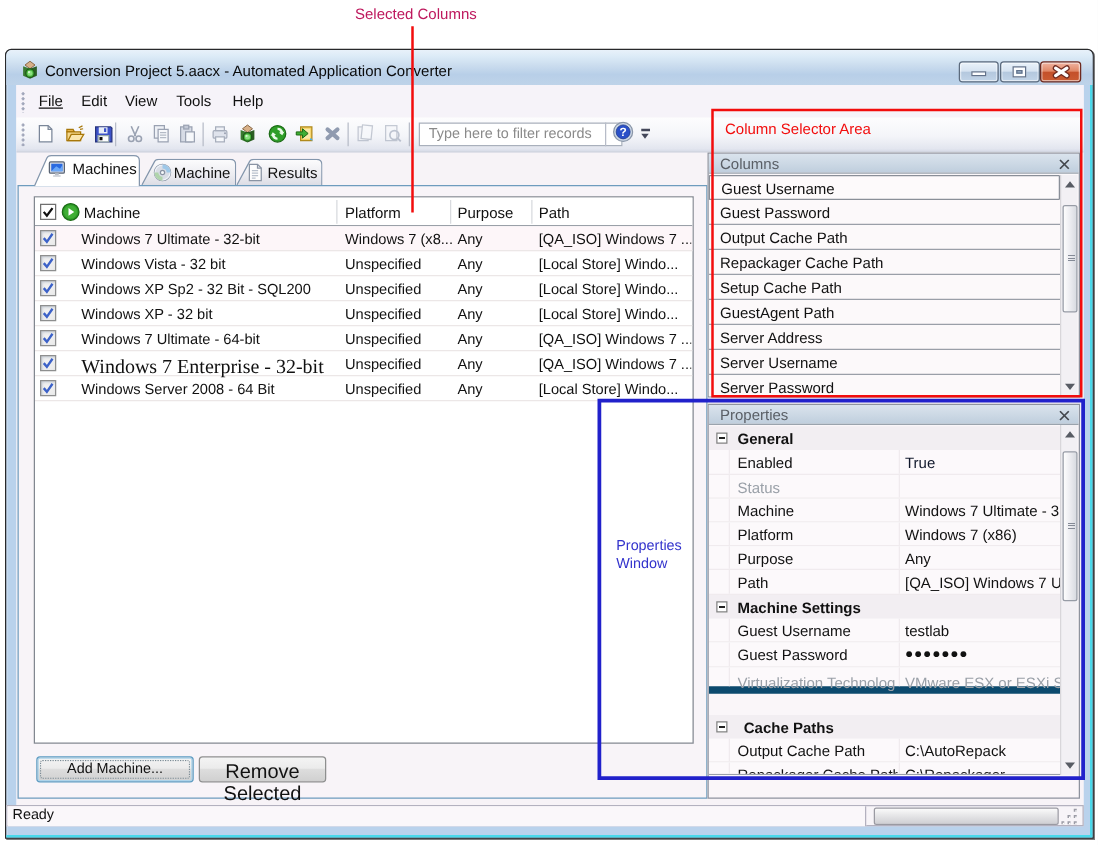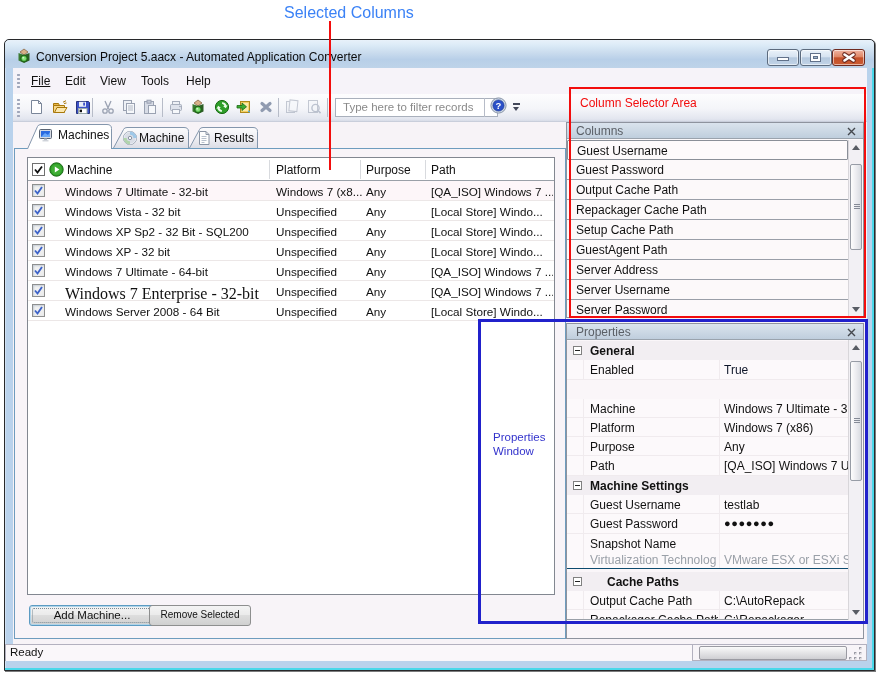--- a/index.html
+++ b/index.html
@@ -316,21 +316,21 @@
 <div class="abs" style="left:4px; top:3px; width:13px; height:13px; border:1px solid #8e8f8f; background:linear-gradient(135deg,#f4f4f4 0%,#ebebeb 100%); box-shadow:inset 1px 1px 2px #c6cdd5;"><svg width="11" height="11">
                 <path d="M2 5.5l2.5 3L9 2" stroke="#3c62c8" stroke-width="1.9" fill="none"></path>
               </svg></div>
 <div class="abs" style="left:37px; top:4px; font-size:11.7px; white-space:nowrap;">Windows Server 2008 - 64 Bit</div>
 <div class="abs" style="left:248px; top:4px; font-size:11.7px; white-space:nowrap;">Unspecified</div>
 <div class="abs" style="left:338px; top:4px; font-size:11.7px; white-space:nowrap;">Any</div>
 <div class="abs" style="left:403px; top:4px; font-size:11.7px; white-space:nowrap; width:122px; overflow:hidden;">[Local Store] Windo...</div>
 </div>
 </div>
 <div class="abs" style="z-index:3; left:16px; top:537px; width:126px; height:21px; border:1px solid #5c9bc2; border-radius:3px;background:linear-gradient(180deg,#f4f4f4 0%,#ebebeb 45%,#dddddd 50%,#d0d0d0 100%);box-shadow:inset 0 0 0 1px #aed4ea; font-size:11.5px; text-align:center; padding-top:3px;">Add Machine...<div style="position:absolute; left:2px; top:2px; right:2px; bottom:2px; border:1px dotted #7a8a94; border-radius:2px;"></div></div>
-<div class="abs" style="z-index:3; left:136px; top:537px; width:102px; height:21px; border:1px solid #8e8f8f; border-radius:3px;background:linear-gradient(180deg,#f4f4f4 0%,#ebebeb 45%,#dddddd 50%,#d0d0d0 100%);font-size:10px; text-align:center; padding-top:3px;">Remove Selected</div>
+<div class="abs" style="z-index:3; left:146px; top:537px; width:102px; height:21px; border:1px solid #8e8f8f; border-radius:3px;background:linear-gradient(180deg,#f4f4f4 0%,#ebebeb 45%,#dddddd 50%,#d0d0d0 100%);font-size:16px; text-align:center; padding-top:3px;">Remove Selected</div>
 <div class="abs" style="left:553px; top:54px; width:298px; height:196px; background:#fbf8fa; border:1px solid #8e939e; overflow:hidden; z-index:2;">
 <div class="abs" style="left:0; top:0; width:100%; height:16px;background:linear-gradient(180deg,#dae3ed 0%,#cdd9e5 50%,#bfcedd 100%); border-bottom:1px solid #9aa3ad;">
             <div class="abs" style="left:9px; top:1px; font-size:12px; color:#5a5f66;">Columns</div>
             <svg width="9" height="9" style="position:absolute; right:7px; top:4px;">
               <path d="M1 1l7 7M8 1l-7 7" stroke="#44484e" stroke-width="1.4"></path>
             </svg>
           </div>
 <div class="abs" style="left:0px; top:17px; width:281px; height:20px; border:1px solid #8a8f98; border-radius:1px; background:#fdfafb;">
             <div class="abs" style="left:9px; top:3px; font-size:12px;">Guest Username</div>
           </div>
@@ -387,20 +387,26 @@
                 </svg>
               </div>
               <div class="abs" style="left:23px; top:3px; font-size:12px; font-weight:bold; white-space:nowrap;">General</div>
             </div>
 <div class="abs" style="left:0; top:36px; width:281px; height:20px; background:#fcf9fb; border-bottom:1px solid #f0ebee;">
               <div class="abs" style="left:16px; top:0; width:1px; height:100%; background:#f0ebee;"></div>
               <div class="abs" style="left:152px; top:0; width:1px; height:100%; background:#f0ebee;"></div>
               <div class="abs" style="left:23px; top:3px; font-size:12px; color:#111; white-space:nowrap; width:128px; overflow:hidden;">Enabled</div>
               <div class="abs" style="left:157px; top:3px; font-size:12px; color:#0f172a; white-space:nowrap; width:124px; overflow:hidden;">True</div>
             </div>
+<div class="abs" style="left:0; top:56px; width:281px; height:19px; background:#fcf9fb; border-bottom:1px solid #f0ebee;">
+              <div class="abs" style="left:16px; top:0; width:1px; height:100%; background:#f0ebee;"></div>
+              <div class="abs" style="left:152px; top:0; width:1px; height:100%; background:#f0ebee;"></div>
+              <div class="abs" style="left:23px; top:3px; font-size:12px; color:#9aa0a8; white-space:nowrap; width:128px; overflow:hidden;">Status</div>
+              <div class="abs" style="left:157px; top:3px; font-size:12px; color:#111; white-space:nowrap; width:124px; overflow:hidden;"></div>
+            </div>
 <div class="abs" style="left:0; top:75px; width:281px; height:19px; background:#fcf9fb; border-bottom:1px solid #f0ebee;">
               <div class="abs" style="left:16px; top:0; width:1px; height:100%; background:#f0ebee;"></div>
               <div class="abs" style="left:152px; top:0; width:1px; height:100%; background:#f0ebee;"></div>
               <div class="abs" style="left:23px; top:3px; font-size:12px; color:#111; white-space:nowrap; width:128px; overflow:hidden;">Machine</div>
               <div class="abs" style="left:157px; top:3px; font-size:12px; color:#111; white-space:nowrap; width:124px; overflow:hidden;">Windows 7 Ultimate - 3</div>
             </div>
 <div class="abs" style="left:0; top:94px; width:281px; height:19px; background:#fcf9fb; border-bottom:1px solid #f0ebee;">
               <div class="abs" style="left:16px; top:0; width:1px; height:100%; background:#f0ebee;"></div>
               <div class="abs" style="left:152px; top:0; width:1px; height:100%; background:#f0ebee;"></div>
               <div class="abs" style="left:23px; top:3px; font-size:12px; color:#111; white-space:nowrap; width:128px; overflow:hidden;">Platform</div>
@@ -437,33 +443,33 @@
               <div class="abs" style="left:152px; top:0; width:1px; height:100%; background:#f0ebee;"></div>
               <div class="abs" style="left:23px; top:3px; font-size:12px; color:#111; white-space:nowrap; width:128px; overflow:hidden;">Guest Password</div>
               <div class="abs" style="left:157px; top:3px; font-size:11px; letter-spacing:.6px; color:#111; white-space:nowrap; width:124px; overflow:hidden;">●●●●●●●</div>
             </div>
 <div class="abs" style="left:0; top:210px; width:281px; height:19px; background:#fcf9fb; border-bottom:1px solid #f0ebee;">
               <div class="abs" style="left:16px; top:0; width:1px; height:100%; background:#f0ebee;"></div>
               <div class="abs" style="left:152px; top:0; width:1px; height:100%; background:#f0ebee;"></div>
               <div class="abs" style="left:23px; top:3px; font-size:12px; color:#111; white-space:nowrap; width:128px; overflow:hidden;">Snapshot Name</div>
               <div class="abs" style="left:157px; top:3px; font-size:12px; color:#111; white-space:nowrap; width:124px; overflow:hidden;"></div>
             </div>
-<div class="abs" style="left:0; top:226px; width:281px; height:19px; background:#fcf9fb; border-bottom:1px solid #0c4a6e;">
+<div class="abs" style="left:0; top:212px; width:281px; height:19px; background:#fcf9fb; border-bottom:6px solid #0c4a6e;">
               <div class="abs" style="left:16px; top:0; width:1px; height:100%; background:#f0ebee;"></div>
               <div class="abs" style="left:152px; top:0; width:1px; height:100%; background:#f0ebee;"></div>
               <div class="abs" style="left:23px; top:3px; font-size:12px; color:#9aa0a8; white-space:nowrap; width:128px; overflow:hidden;">Virtualization Technolog</div>
               <div class="abs" style="left:157px; top:3px; font-size:12px; color:#9aa0a8; white-space:nowrap; width:124px; overflow:hidden;">VMware ESX or ESXi Ser</div>
             </div>
 <div class="abs" style="left:0; top:248px; width:281px; height:19px; background:#f2eef2;">
               <div class="abs" style="left:6px; top:5px; width:9px; height:9px; border:1px solid #808080; background:#fff;">
                 <svg width="7" height="7" style="display:block">
                   <path d="M1 3.5 H6" stroke="#222" stroke-width="1.4" shape-rendering="crispEdges"></path>
                 </svg>
               </div>
-              <div class="abs" style="left:40px; top:3px; font-size:12px; font-weight:bold; white-space:nowrap;">Cache Paths</div>
+              <div class="abs" style="left:28px; top:3px; font-size:12px; font-weight:bold; white-space:nowrap;">Cache Paths</div>
             </div>
 <div class="abs" style="left:0; top:267px; width:281px; height:19px; background:#fcf9fb; border-bottom:1px solid #f0ebee;">
               <div class="abs" style="left:16px; top:0; width:1px; height:100%; background:#f0ebee;"></div>
               <div class="abs" style="left:152px; top:0; width:1px; height:100%; background:#f0ebee;"></div>
               <div class="abs" style="left:23px; top:3px; font-size:12px; color:#111; white-space:nowrap; width:128px; overflow:hidden;">Output Cache Path</div>
               <div class="abs" style="left:157px; top:3px; font-size:12px; color:#111; white-space:nowrap; width:124px; overflow:hidden;">C:\AutoRepack</div>
             </div>
 <div class="abs" style="left:0; top:286px; width:281px; height:20px; background:#fcf9fb; border-bottom:1px solid #f0ebee;">
               <div class="abs" style="left:16px; top:0; width:1px; height:100%; background:#f0ebee;"></div>
               <div class="abs" style="left:152px; top:0; width:1px; height:100%; background:#f0ebee;"></div>
@@ -504,18 +510,18 @@
             <rect x="11.2" y="2.2" width="1.2" height="1.2"></rect>
             <rect x="11.2" y="7.2" width="1.2" height="1.2"></rect>
             <rect x="6.2" y="7.2" width="1.2" height="1.2"></rect>
             <rect x="11.2" y="12.2" width="1.2" height="1.2"></rect>
             <rect x="6.2" y="12.2" width="1.2" height="1.2"></rect>
             <rect x="1.2" y="12.2" width="1.2" height="1.2"></rect>
           </g>
         </svg>
 </div>
 </div>
-<div class="abs" style="left:284px; top:4px; font-size:16px; color:#3b82f6;">Selected Columns</div>
+<div class="abs" style="left:284px; top:4px; font-size:12px; color:#be185d;">Selected Columns</div>
 <div class="abs" style="left:329px; top:21px; width:2px; height:149px; background:#f20d0d; z-index:20;"></div>
 <div class="abs" style="left:569px; top:87px; width:297px; height:231px; border:2px solid #f20d0d; z-index:20;"></div>
 <div class="abs" style="left:580px; top:96px; font-size:12px; color:#f20d0d; z-index:21;">Column Selector Area</div>
 <div class="abs" style="left:478px; top:319px; width:390px; height:305px; border:3px solid #2121cb; z-index:20;"></div>
 <div class="abs" style="left:493px; top:430px; font-size:11.5px; line-height:14px; color:#3333cc; z-index:21;">Properties<br>Window</div>
 </div>
 </body></html>

